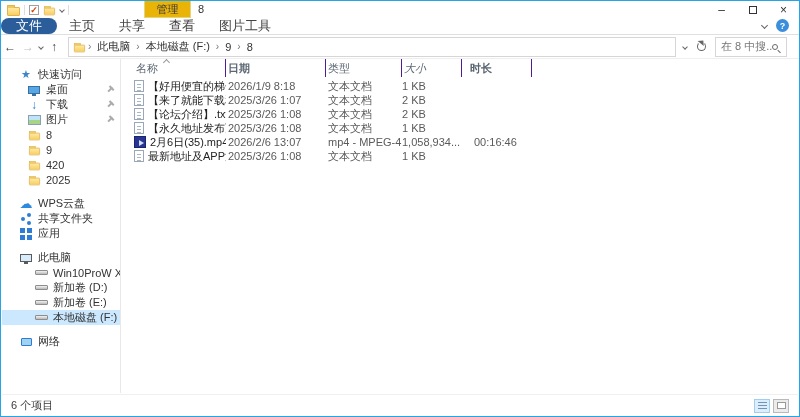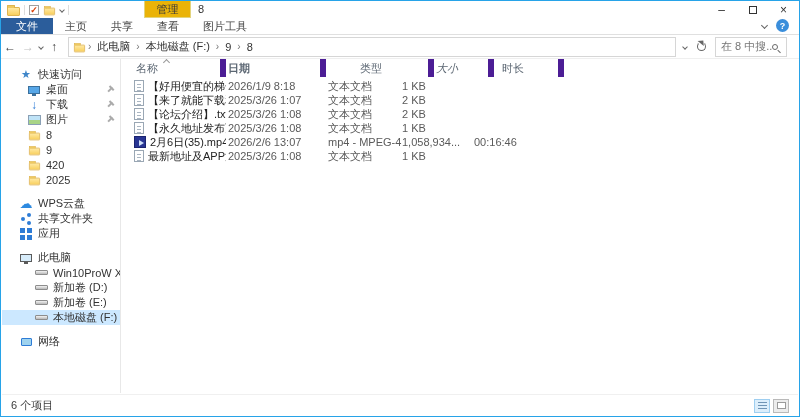--- a/index.html
+++ b/index.html
@@ -17,21 +17,21 @@
   .chev { width:5px; height:5px; border-right:1.3px solid #666; border-bottom:1.3px solid #666; transform:rotate(45deg); display:inline-block; }
   .chev.tiny { width:4px; height:4px; }
   .ctx-group { position:absolute; left:143px; top:0; width:47px; height:17px; background:#eab308; border:1px solid #e3d47d; border-top:none; display:flex; align-items:center; justify-content:center; font-size:11px; color:#3b3b3b; }
   .win-title { position:absolute; left:197px; top:2px; font-size:11px; color:#333; }
   .win-controls { position:absolute; right:0; top:0; display:flex; height:17px; }
   .wc { width:31px; display:flex; align-items:center; justify-content:center; color:#333; font-size:12px; cursor:default; }
   .maxbox { width:8px; height:8px; border:1px solid #333; }
 
   
   .tabrow { position:relative; height:17px; display:flex; border-bottom:1px solid #e0e0e0; }
-  .tab { padding:0 12px; display:flex; align-items:center; font-size:11px; color:#444; }
+  .tab { padding:0 12px; display:flex; align-items:center; font-size:13px; color:#444;border-radius:8px; }
   .tab-file { background:#2b5d9b; color:#fff; padding:0 15px; }
   .ribbon-right { position:absolute; right:10px; top:1px; display:flex; align-items:center; gap:9px; }
   .i-help { width:13px; height:13px; border-radius:50%; background:#3a8edb; color:#fff; font-size:9px; font-weight:bold; display:flex; align-items:center; justify-content:center; }
 
   
   .addressrow { height:24px; display:flex; align-items:center; font-size:11px; border-bottom:1px solid #efefef; }
   .navbtn { width:18px; text-align:center; font-size:12px; color:#3b3b3b; }
   .navbtn.disabled { color:#c0c0c0; }
   .navchev { margin:0 2px; }
   .crumbbox { margin-left:5px; height:20px; flex:none; width:608px; border:1px solid #d6d6d6; display:flex; align-items:center; padding:0 4px; gap:2px; color:#333; }
@@ -68,26 +68,26 @@
   .i-pc::after { content:""; position:absolute; left:3px; bottom:-3px; width:4px; height:2px; background:#5a5a5a; }
   .i-drive { width:13px; height:5px; background:linear-gradient(#f2f2f2,#b9b9b9); border:1px solid #8d8d8d; border-radius:1px; }
   .i-net { width:11px; height:8px; background:#9fd3ef; border:1px solid #2e7cd6; border-radius:1px; }
   .i-pin { width:9px; height:9px; position:absolute; right:6px; top:3px; transform:rotate(45deg); opacity:.75; }
   .i-pin::before { content:""; position:absolute; left:4px; top:1px; width:1.5px; height:6px; background:#8f8f8f; }
   .i-pin::after { content:""; position:absolute; left:2px; top:1px; width:6px; height:1.5px; background:#8f8f8f; }
 
   
   .filepane { flex:1; font-size:11px; position:relative; }
   .cols { display:flex; height:18px; align-items:center; padding-left:13px; color:#5c6773; }
-  .col { height:100%; display:flex; align-items:center; border-right:6px solid #4c1d95; padding-left:2px; position:relative; }
+  .col { height:100%; display:flex; align-items:center; border-right:1px solid #4c1d95; padding-left:2px; position:relative; }
   .col-name { width:92px; }
   .col-date { width:100px;font-weight:bold; }
-  .col-type { width:76px;margin-left:32px; }
+  .col-type { width:76px; }
   .col-size { width:60px;font-style:italic; }
-  .col-len  { width:70px; padding-left:8px; }
+  .col-len  { width:70px; padding-left:8px;font-weight:bold; }
   .caret-up { width:5px; height:5px; border-left:1.2px solid #999; border-top:1.2px solid #999; transform:rotate(45deg); position:absolute; left:30px; top:1px; }
   .rows { margin-top:2px; }
   .frow { display:flex; height:14px; align-items:center; padding-left:13px; color:#5a5a5a; }
   .c { white-space:nowrap; overflow:hidden; }
   .c-name { width:92px; display:flex; align-items:center; gap:4px; color:#222; }
   .c-date { width:100px; padding-left:2px; }
   .c-type { width:76px; padding-left:2px; }
   .c-size { width:60px; text-align:left; padding-right:4px; }
   .c-len  { width:70px; padding-left:12px; }
   .i-txt { width:10px; height:12px; background:#fff; border:1px solid #9aa7b4; position:relative; flex:none; }

